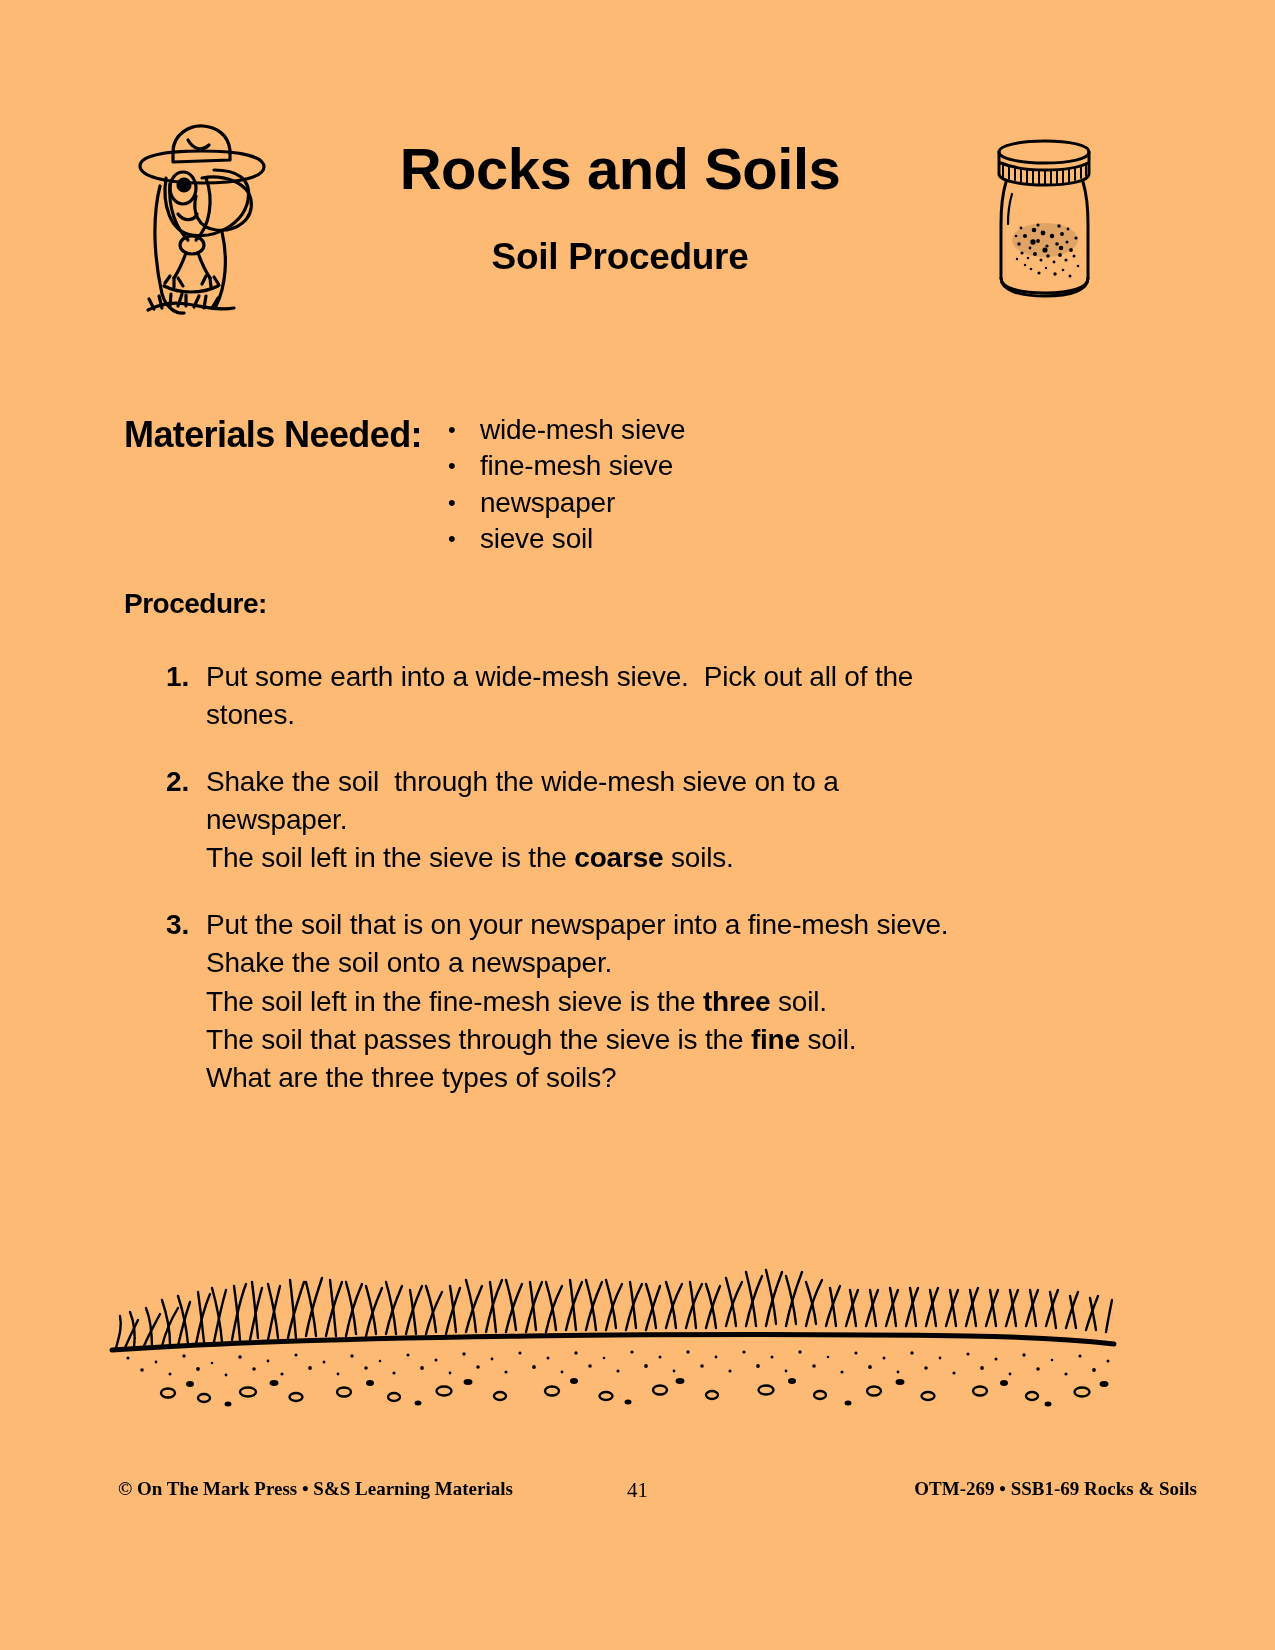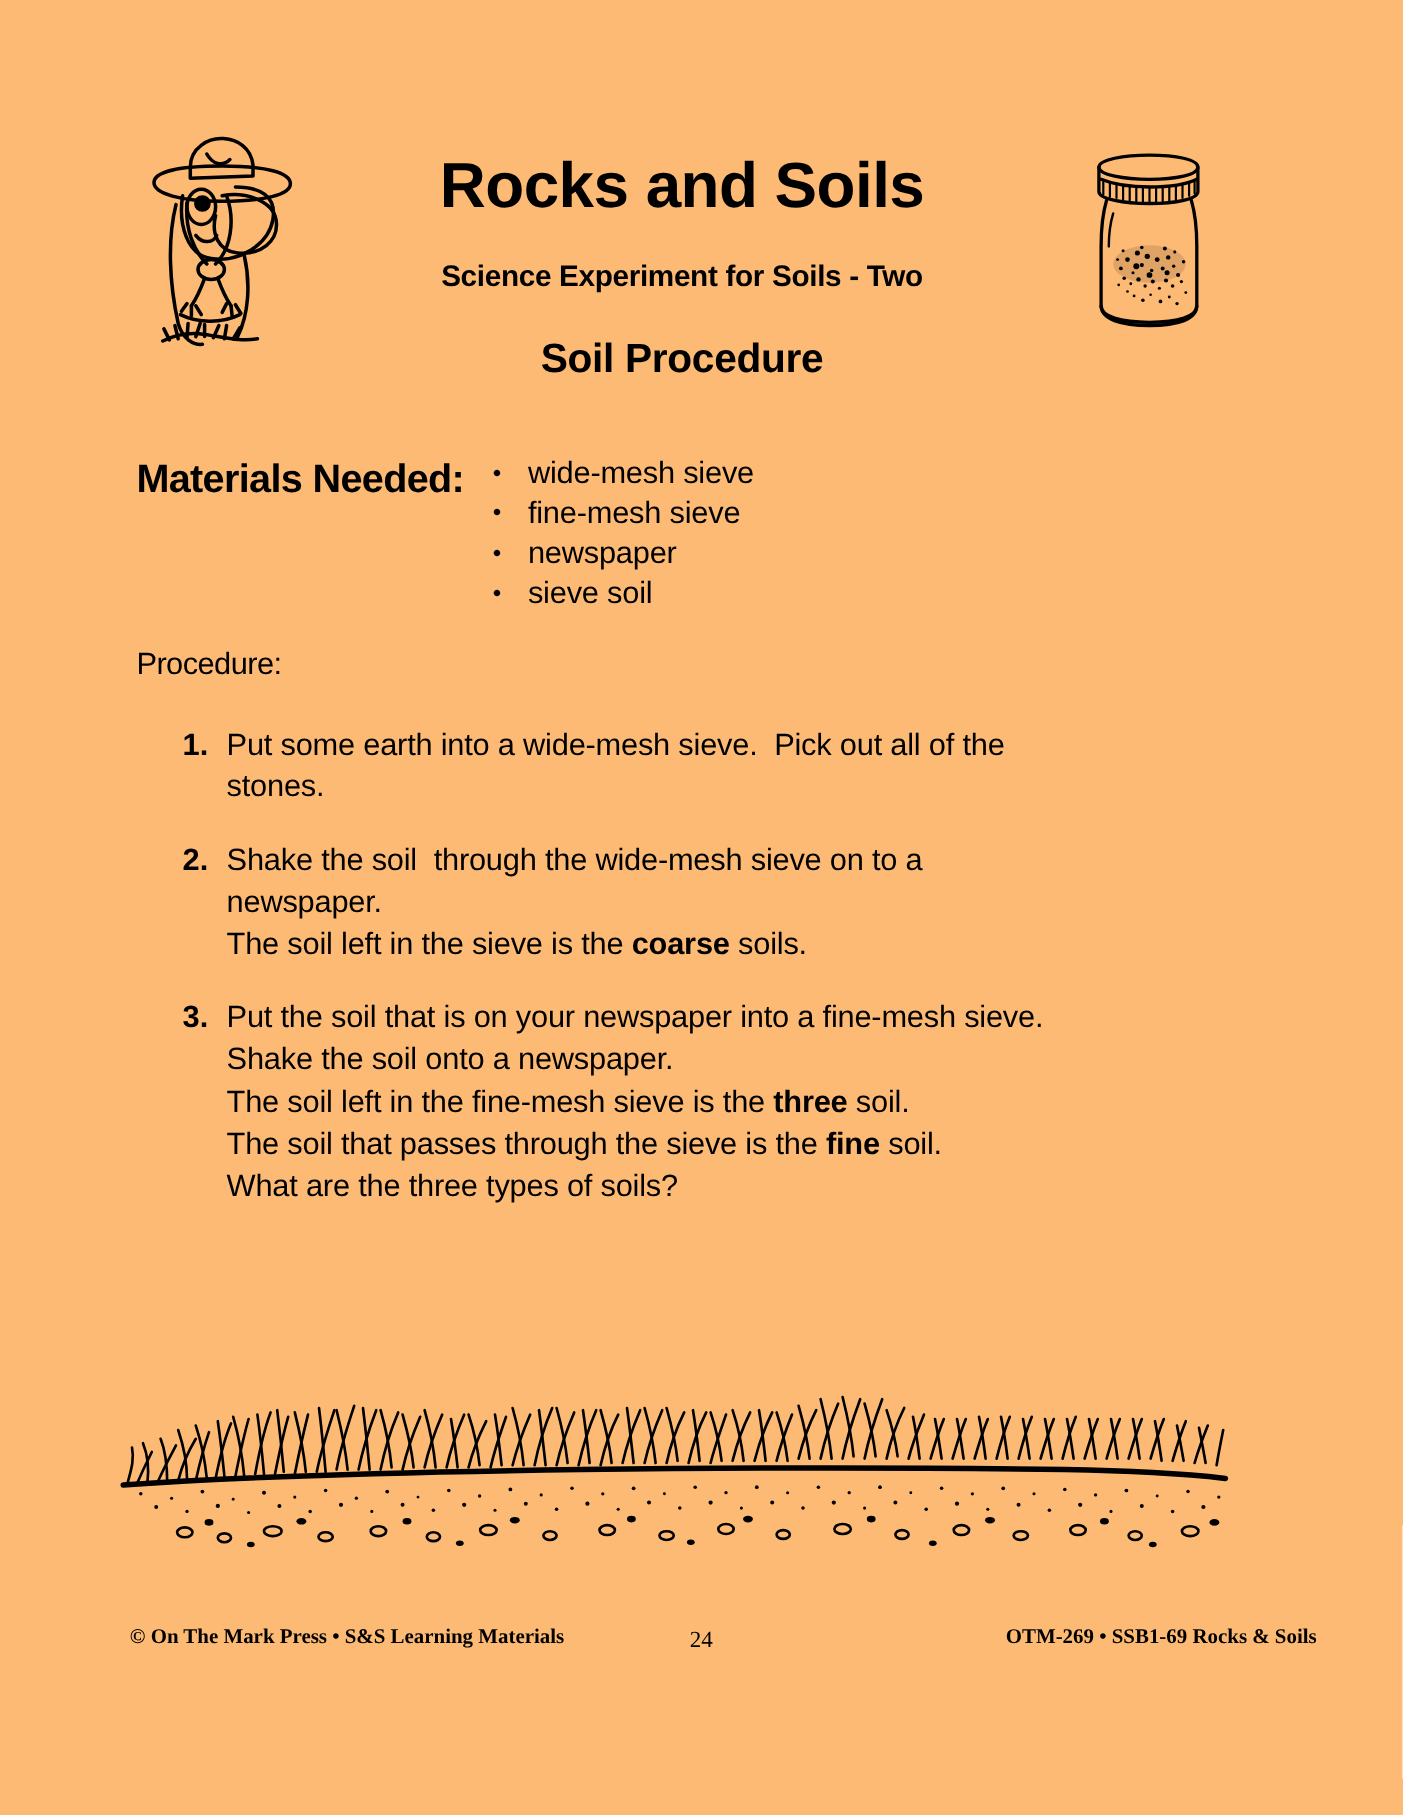--- a/index.html
+++ b/index.html
@@ -122,21 +122,21 @@
     font-size: 22px;
     line-height: 1.62;
   }
 
   
   .procedure-label {
     position: absolute;
     left: 124px;
     top: 588px;
     font-size: 28px;
-    font-weight: normal;
+    font-weight: bold;
     letter-spacing: -0.5px;
   }
 
   .steps {
     position: absolute;
     left: 166px;
     top: 658px;
     width: 960px;
   }
 
@@ -247,21 +247,20 @@
           <path d="M46 178 C62 186, 84 186, 100 178"></path>
 
           <path d="M30 202 C42 196, 56 194, 68 196 C84 198, 100 203, 116 200"></path>
           <path d="M44 200 l-3 -12 M52 199 l1 -13 M60 198 l4 -12 M68 198 l0 -11 M76 199 l5 -11 M86 200 l2 -12 M94 200 l6 -10 M36 201 l-5 -10"></path>
         </g>
       </svg>
     </div>
 
     <div class="title-block">
       <div class="main-title">Rocks and Soils</div>
-      <div class="subtitle">Science Experiment for Soils - Two</div>
       <div class="section-title">Soil Procedure</div>
     </div>
 
     <div class="jar">
       <svg viewBox="0 0 130 175" width="130" height="175" xmlns="http://www.w3.org/2000/svg">
         <g fill="none" stroke="#000" stroke-width="3" stroke-linecap="round" stroke-linejoin="round">
 
           <path d="M24 20 C24 13, 47 9, 70 9 C94 9, 114 13, 114 20 C114 27, 94 31, 70 31 C47 31, 24 27, 24 20 Z"></path>
 
           <path d="M24 20 L24 42 C24 49, 47 53, 70 53 C94 53, 114 49, 114 42 L114 20"></path>
@@ -603,17 +602,17 @@
           <ellipse cx="520" cy="164" rx="3.5" ry="2.5"></ellipse>
             <ellipse cx="740" cy="165" rx="3.5" ry="2.5"></ellipse>
           <ellipse cx="940" cy="166" rx="3.5" ry="2.5"></ellipse>
         </g>
       </g>
     </svg>
   </div>
 
   <div class="footer">
     <div class="footer-left">© On The Mark Press • S&amp;S Learning Materials</div>
-    <div class="footer-center">24</div>
+    <div class="footer-center">41</div>
     <div class="footer-right">OTM-269 • SSB1-69 Rocks &amp; Soils</div>
   </div>
 
 </div>
 
 </body></html>

